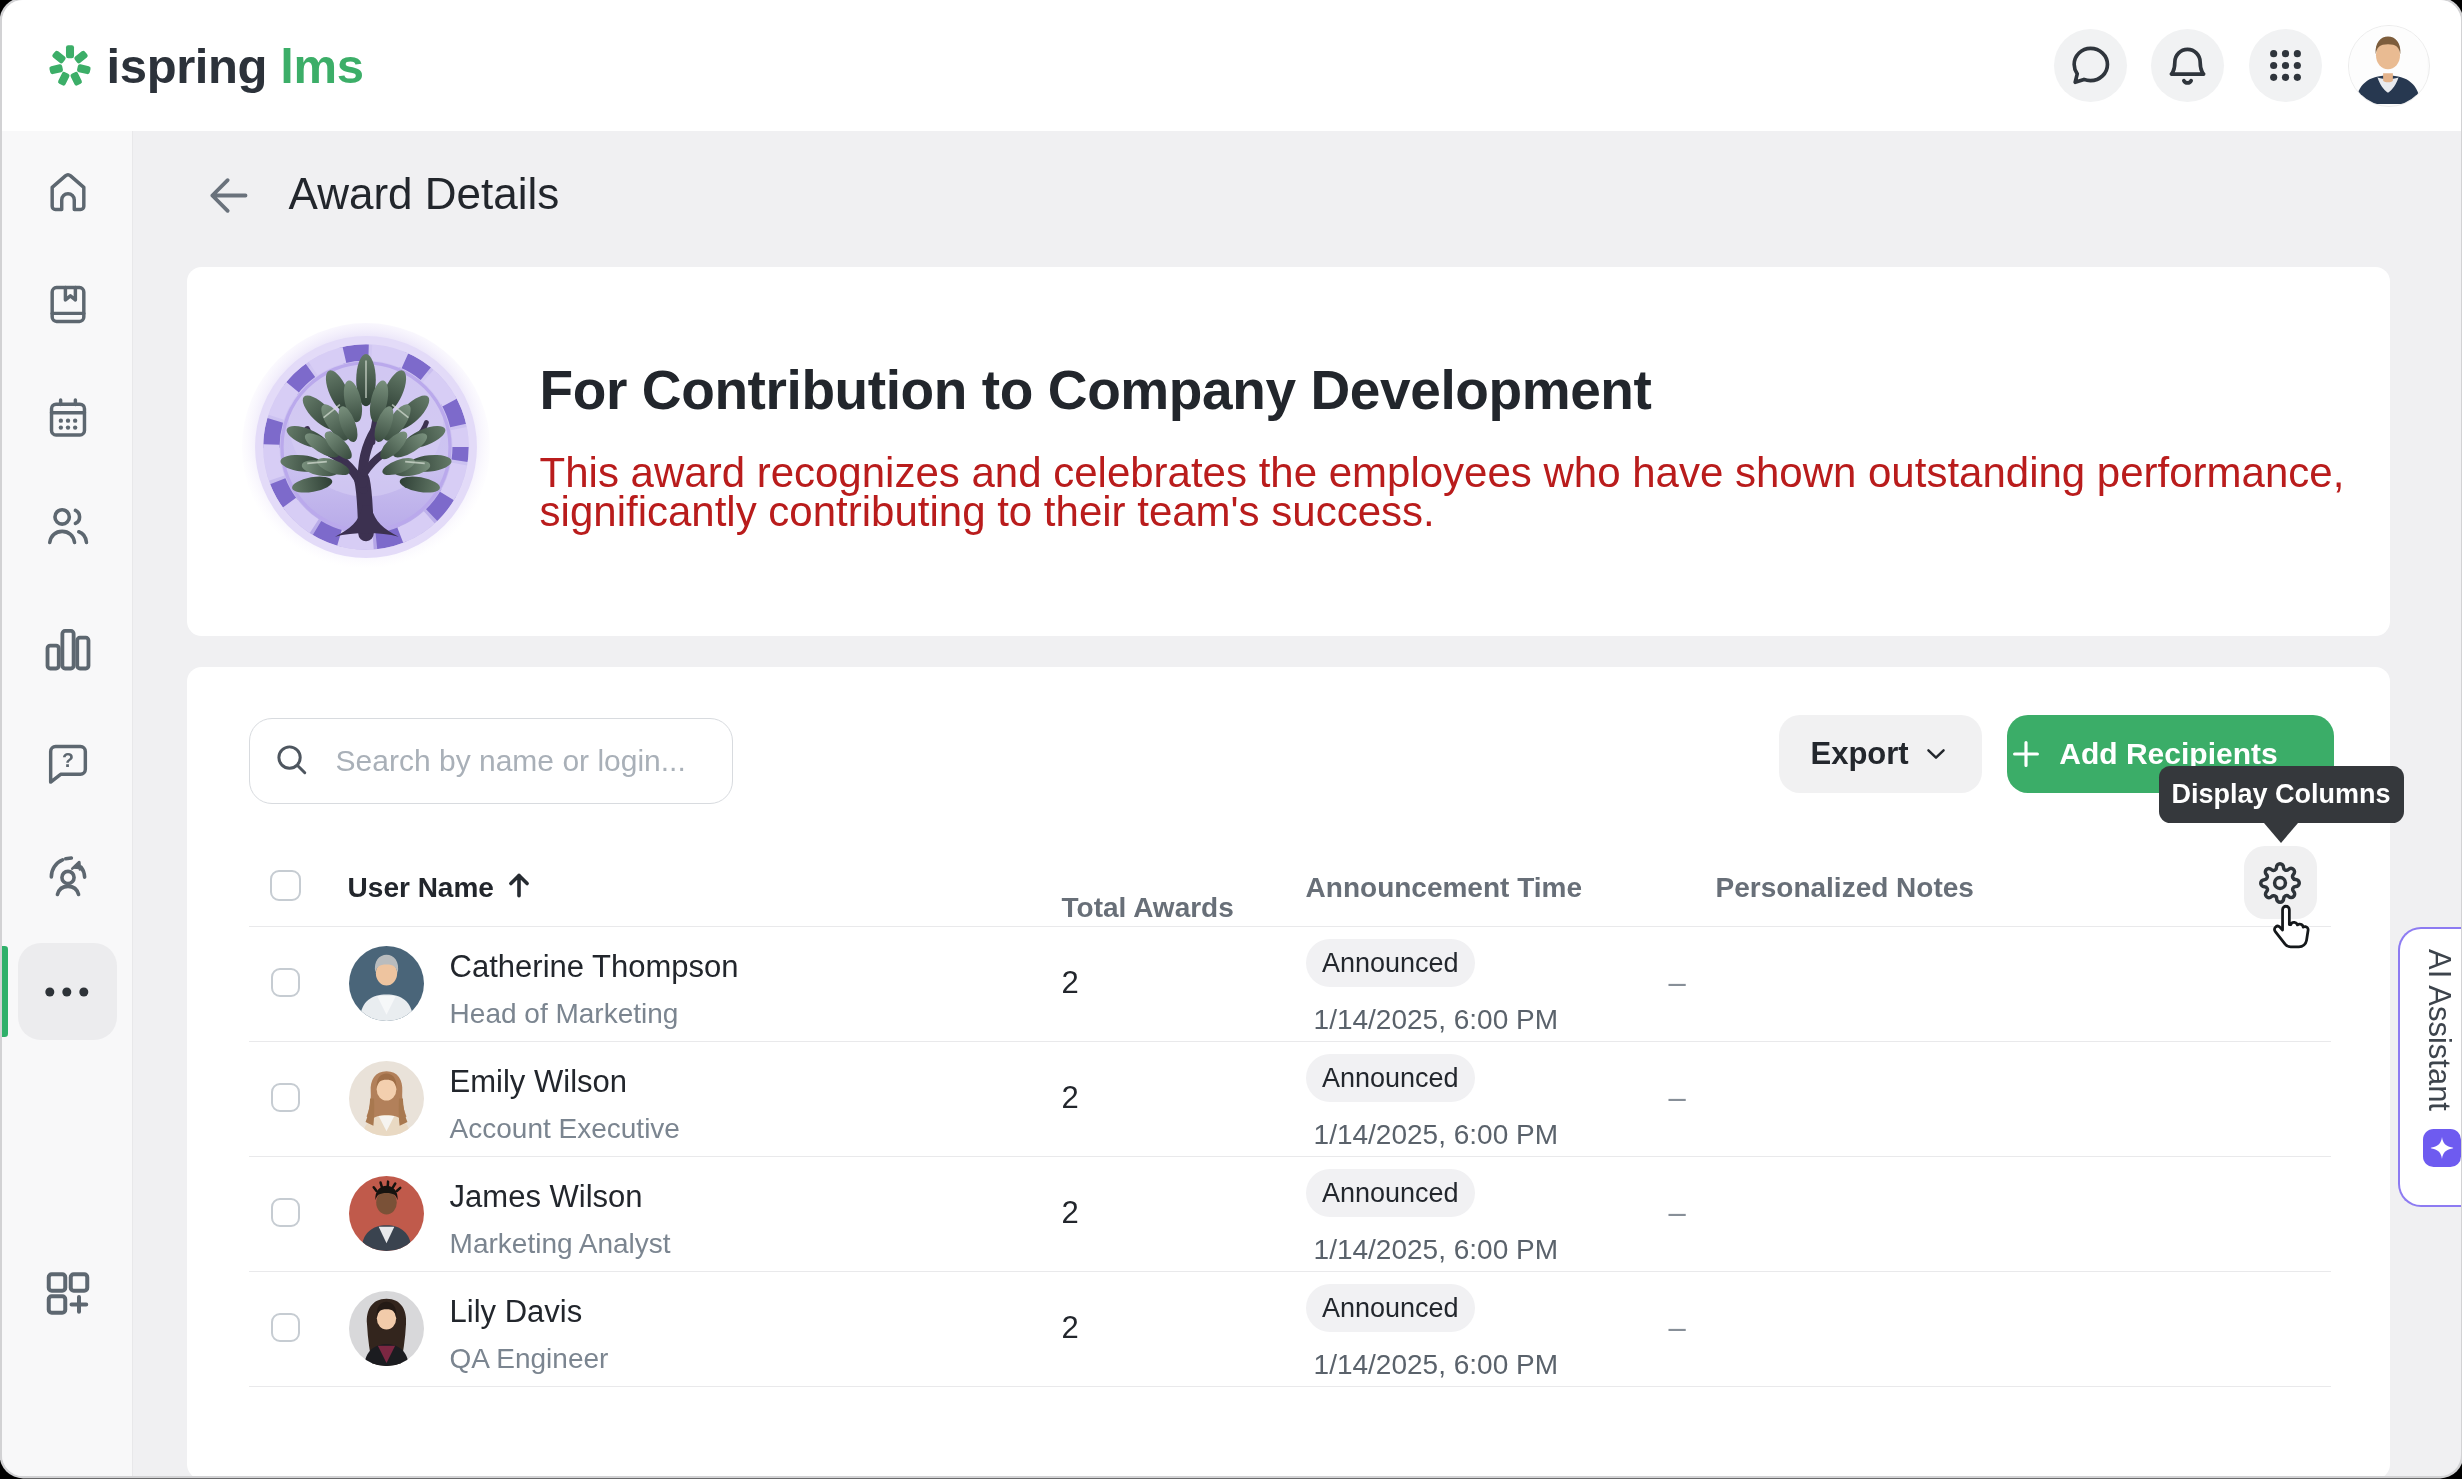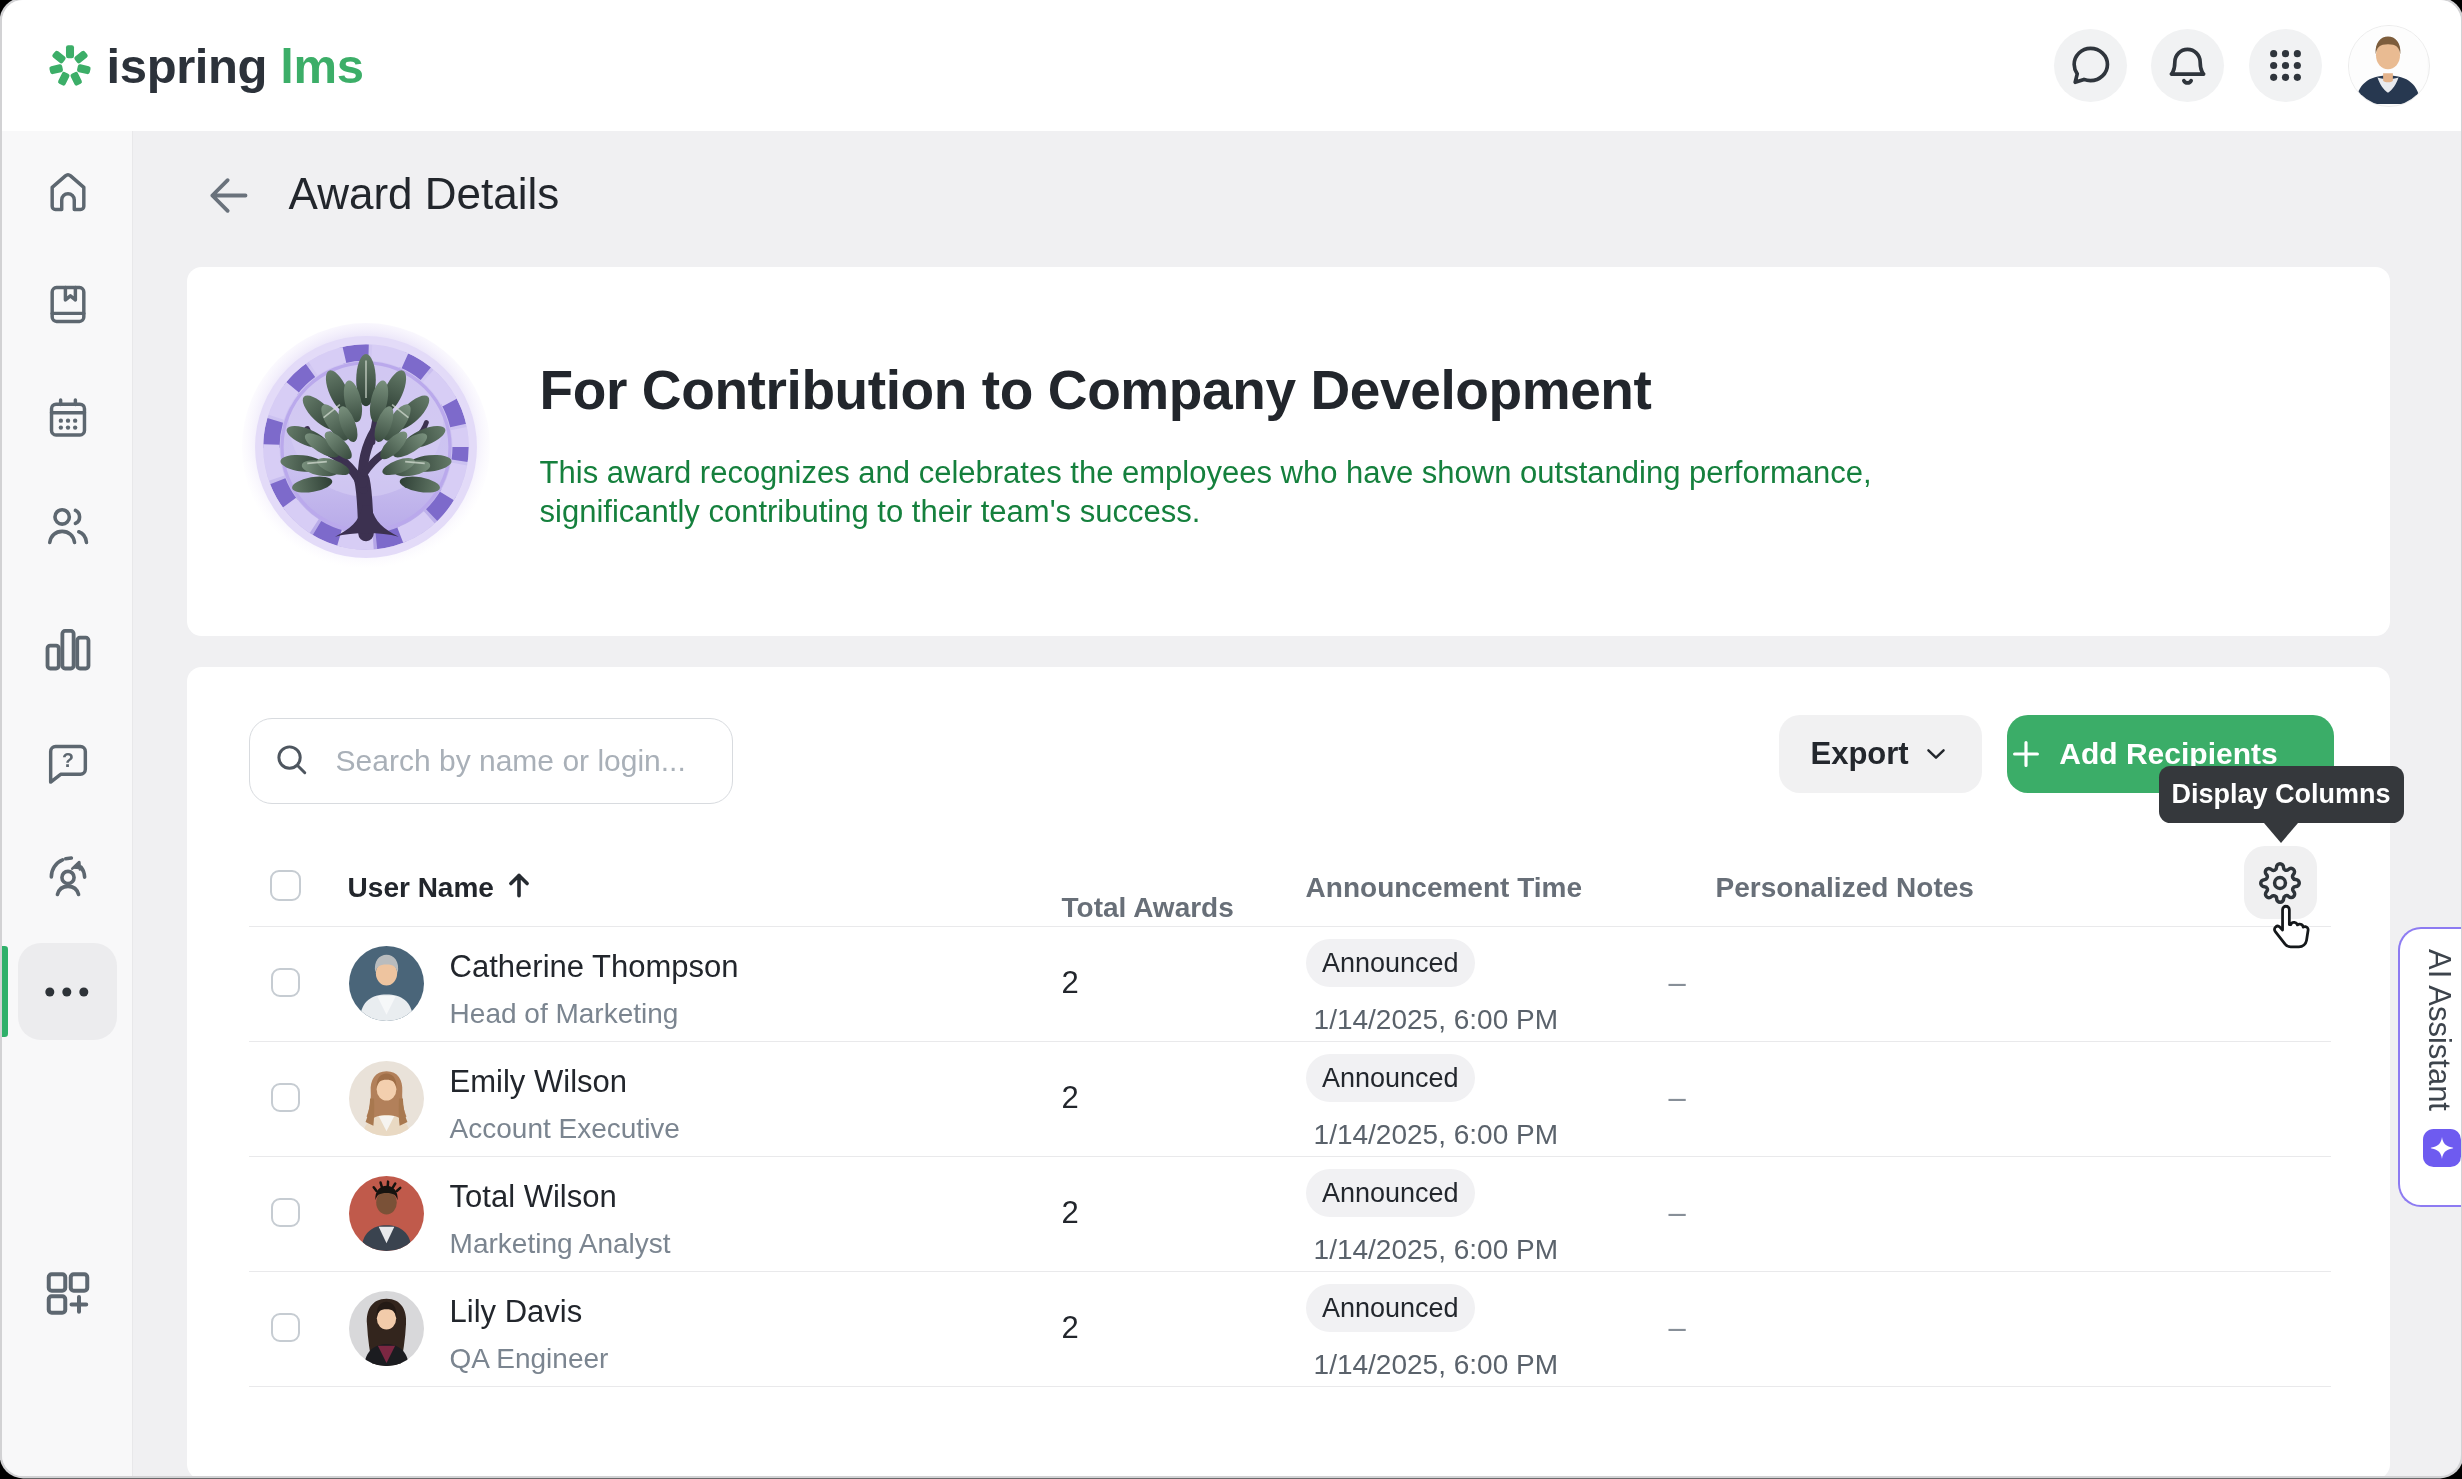--- a/index.html
+++ b/index.html
@@ -24,21 +24,21 @@
 .sb-dots { position:absolute; left:65px; top:861px; transform:translate(-50%,-50%); display:flex; gap:8.2px; }
 .sb-dots i { width:9px; height:9px; border-radius:50%; background:#2e3338; }
 
 .backarrow { position:absolute; left:201px; top:170px; }
 .pagetitle { position:absolute; left:287px; top:169px; font-size:44px; font-weight:400; color:#22262c; }
 
 .card1 { position:absolute; left:185px; top:267px; width:2203px; height:369px; background:#fff; border-radius:14.7px; }
 .card2 { position:absolute; left:185px; top:667px; width:2203px; height:812px; background:#fff; border-radius:14.7px; }
 .emblem { position:absolute; left:55px; top:56px; width:248px; height:248px; }
 .atitle { position:absolute; left:353px; top:91px; font-size:55px; font-weight:700; color:#22262c; letter-spacing:-0.4px;}
-.adesc { position:absolute; left:353px; top:186px; font-size:31px; color:#15803d; line-height:39px; }
+.adesc { position:absolute; left:353px; top:186px; font-size:42px; color:#b91c1c; line-height:39px; }
 
 .search { position:absolute; left:62px; top:51px; width:484px; height:86px; background:#fff;
   border:1.6px solid #d8dbdf; border-radius:23px; }
 .search .ph { position:absolute; left:86px; top:25px; font-size:30px; color:#a9b0b8; }
 .btn-export { position:absolute; left:1592px; top:48px; width:203px; height:78px; background:#f1f1f2;
   border-radius:21px; display:flex; align-items:center; justify-content:center; gap:13px;
   font-size:31px; font-weight:600; color:#23272d; }
 .btn-add { position:absolute; left:1820px; top:48px; width:327px; height:78px; background:#3bad68;
   border-radius:21px; display:flex; align-items:center; justify-content:flex-start; gap:14.7px;
   font-size:30px; font-weight:600; color:#fff; }
@@ -404,21 +404,21 @@
           <rect width="48" height="48" fill="#c05a4b"></rect>
           <path d="M8 48 C8 36.5 15 31.5 24 31.5 C33 31.5 40 36.5 40 48 Z" fill="#3a434f"></path>
           <path d="M19 32.5 L24 43 L29 32.5 Z" fill="#e8e9eb"></path>
           <ellipse cx="24" cy="17" rx="6.6" ry="7.6" fill="#7a5137"></ellipse>
           <path d="M16.9 15.5 C16.4 9.5 19.8 6.2 24 6.2 C28.2 6.2 31.6 9.5 31.1 15.5 C30.2 12 28.4 10.8 24 10.8 C19.6 10.8 17.8 12 16.9 15.5 Z" fill="#16130f"></path>
           <g stroke="#16130f" stroke-width="1.6" stroke-linecap="round">
             <path d="M17.5 9.5 15.8 7.2M21 7 20.2 4.2M24.8 6.5 25 3.6M28 7.4 29.6 4.8M30.6 9.6 32.8 7.6"></path>
           </g>
         </svg>
       </div>
-      <div class="rname">Total Wilson</div>
+      <div class="rname">James Wilson</div>
       <div class="rrole">Marketing Analyst</div>
       <div class="rnum">2</div>
       <div class="pill">Announced</div>
       <div class="rdate">1/14/2025, 6:00 PM</div>
       <div class="rdash">–</div>
     </div>
     <div class="row" style="top:604px;">
       <div class="cb" style="left:84px; top:42px; width:29px; height:29px;"></div>
       <div class="ravatar">
         <svg width="75" height="75" viewBox="0 0 48 48">

